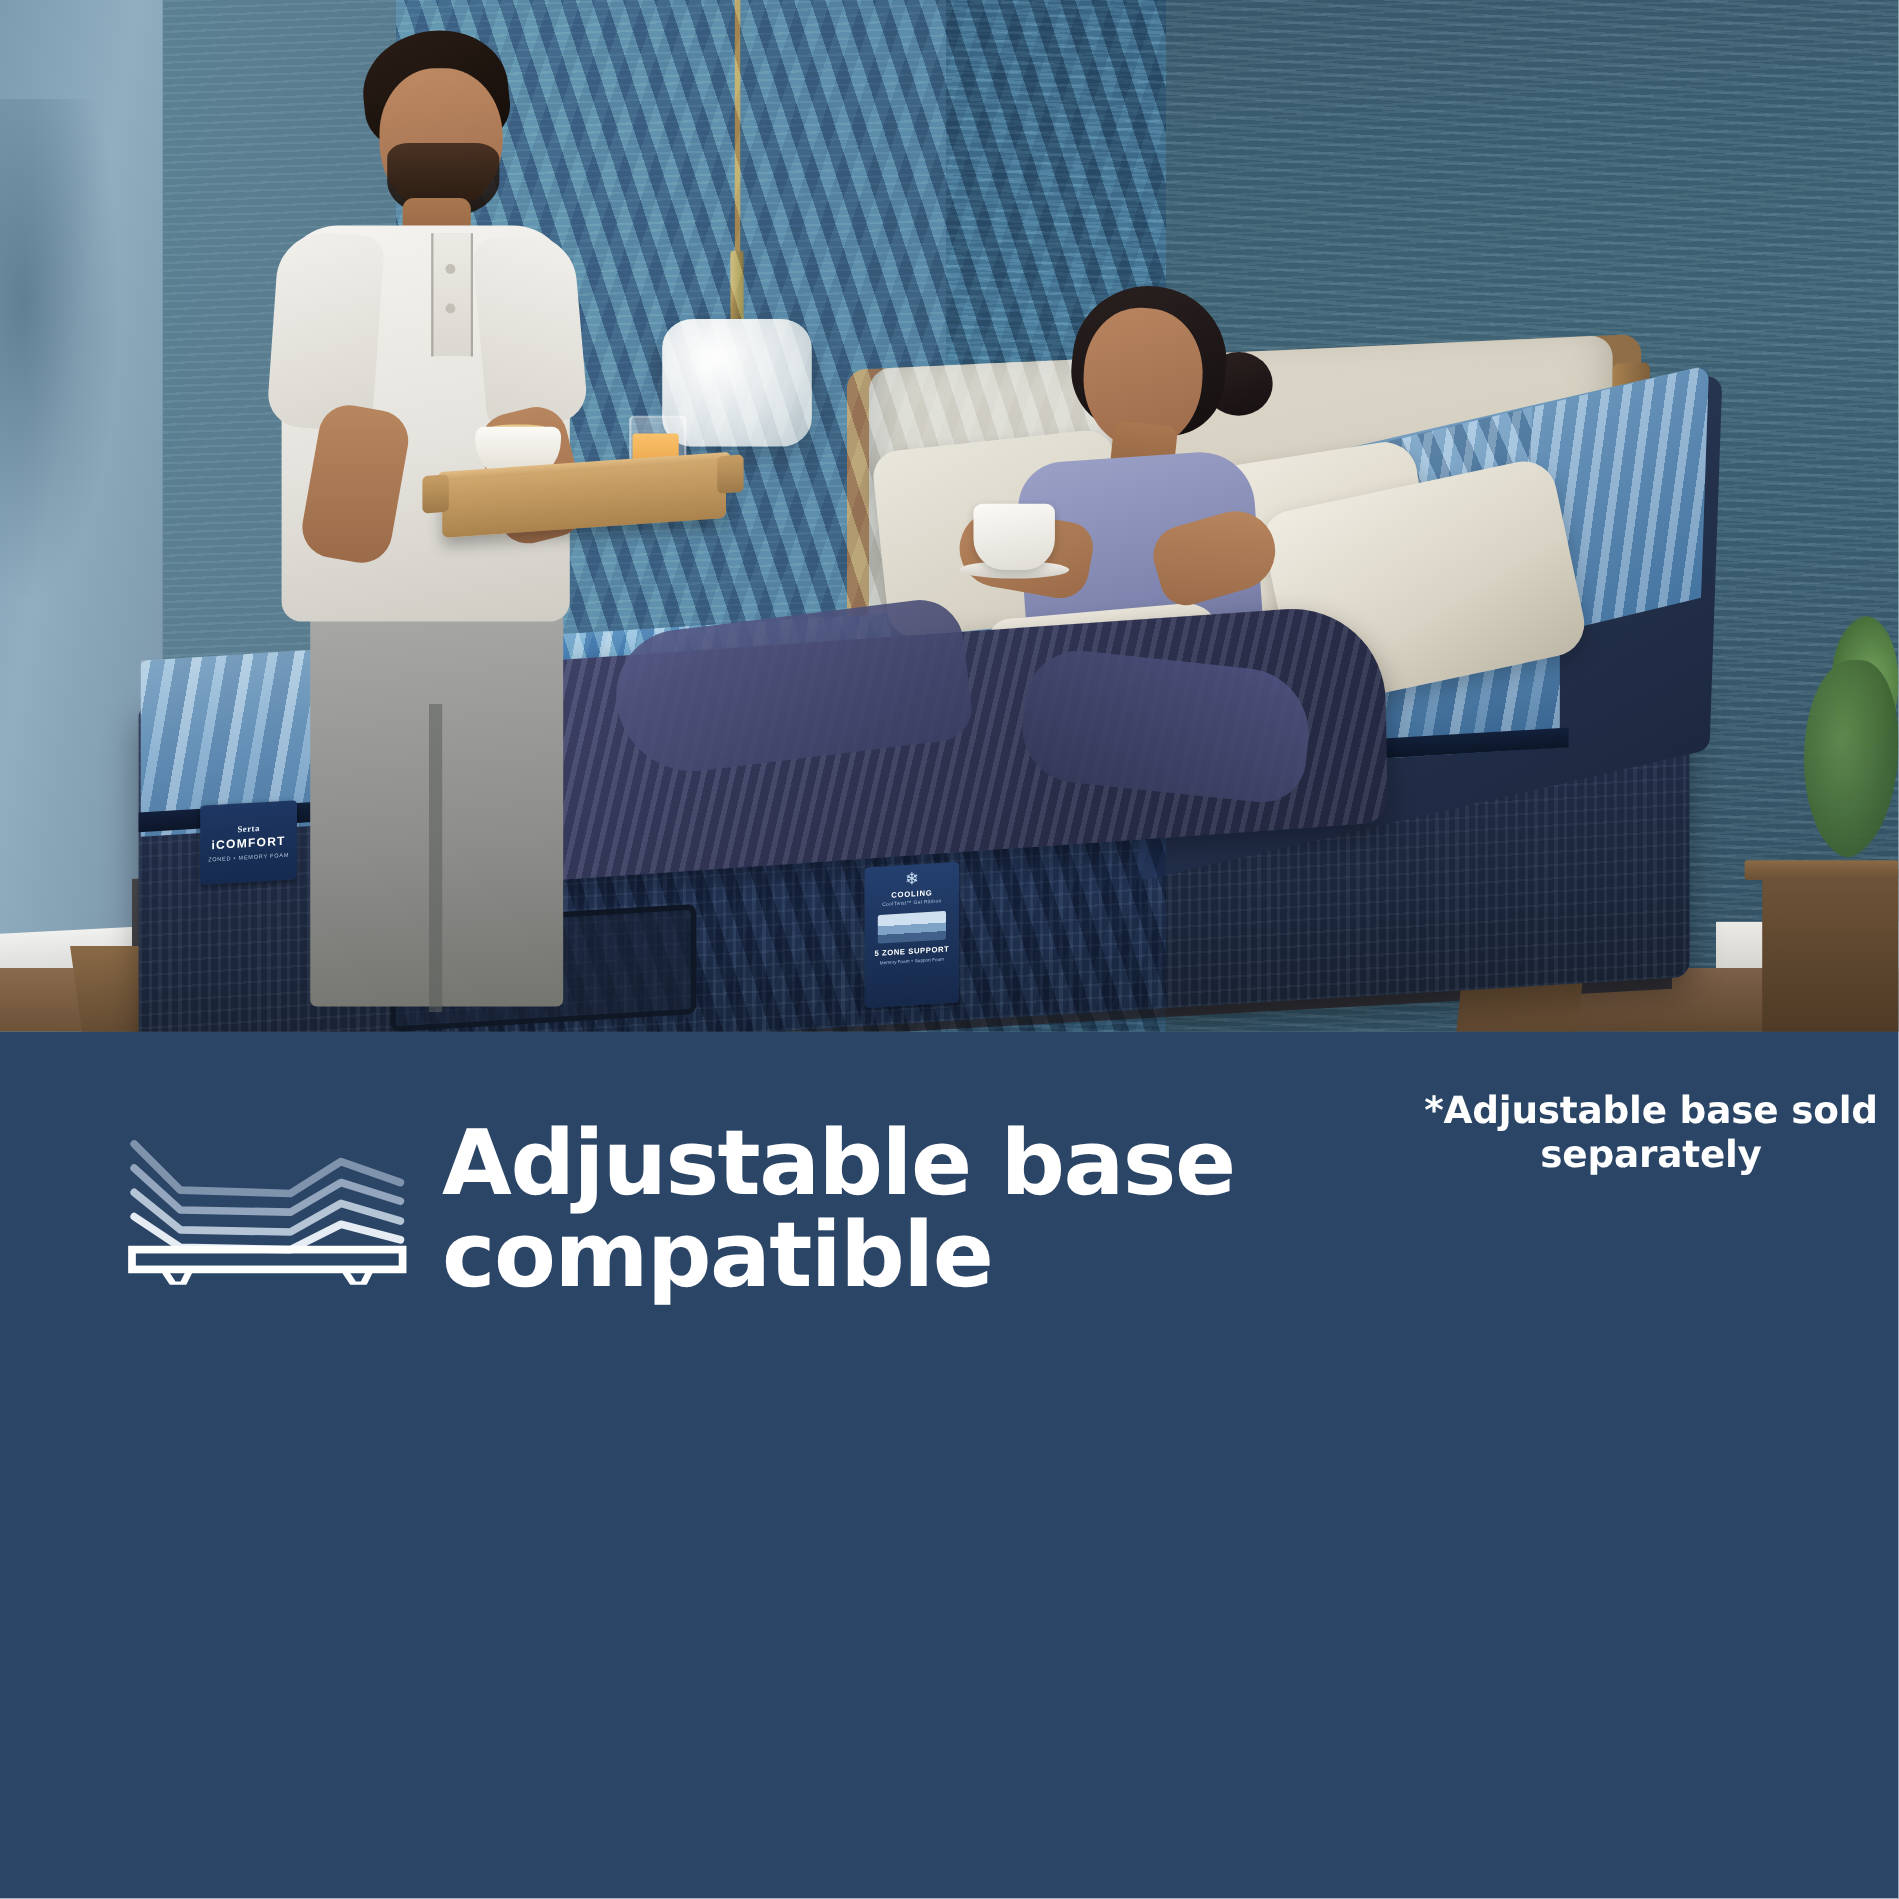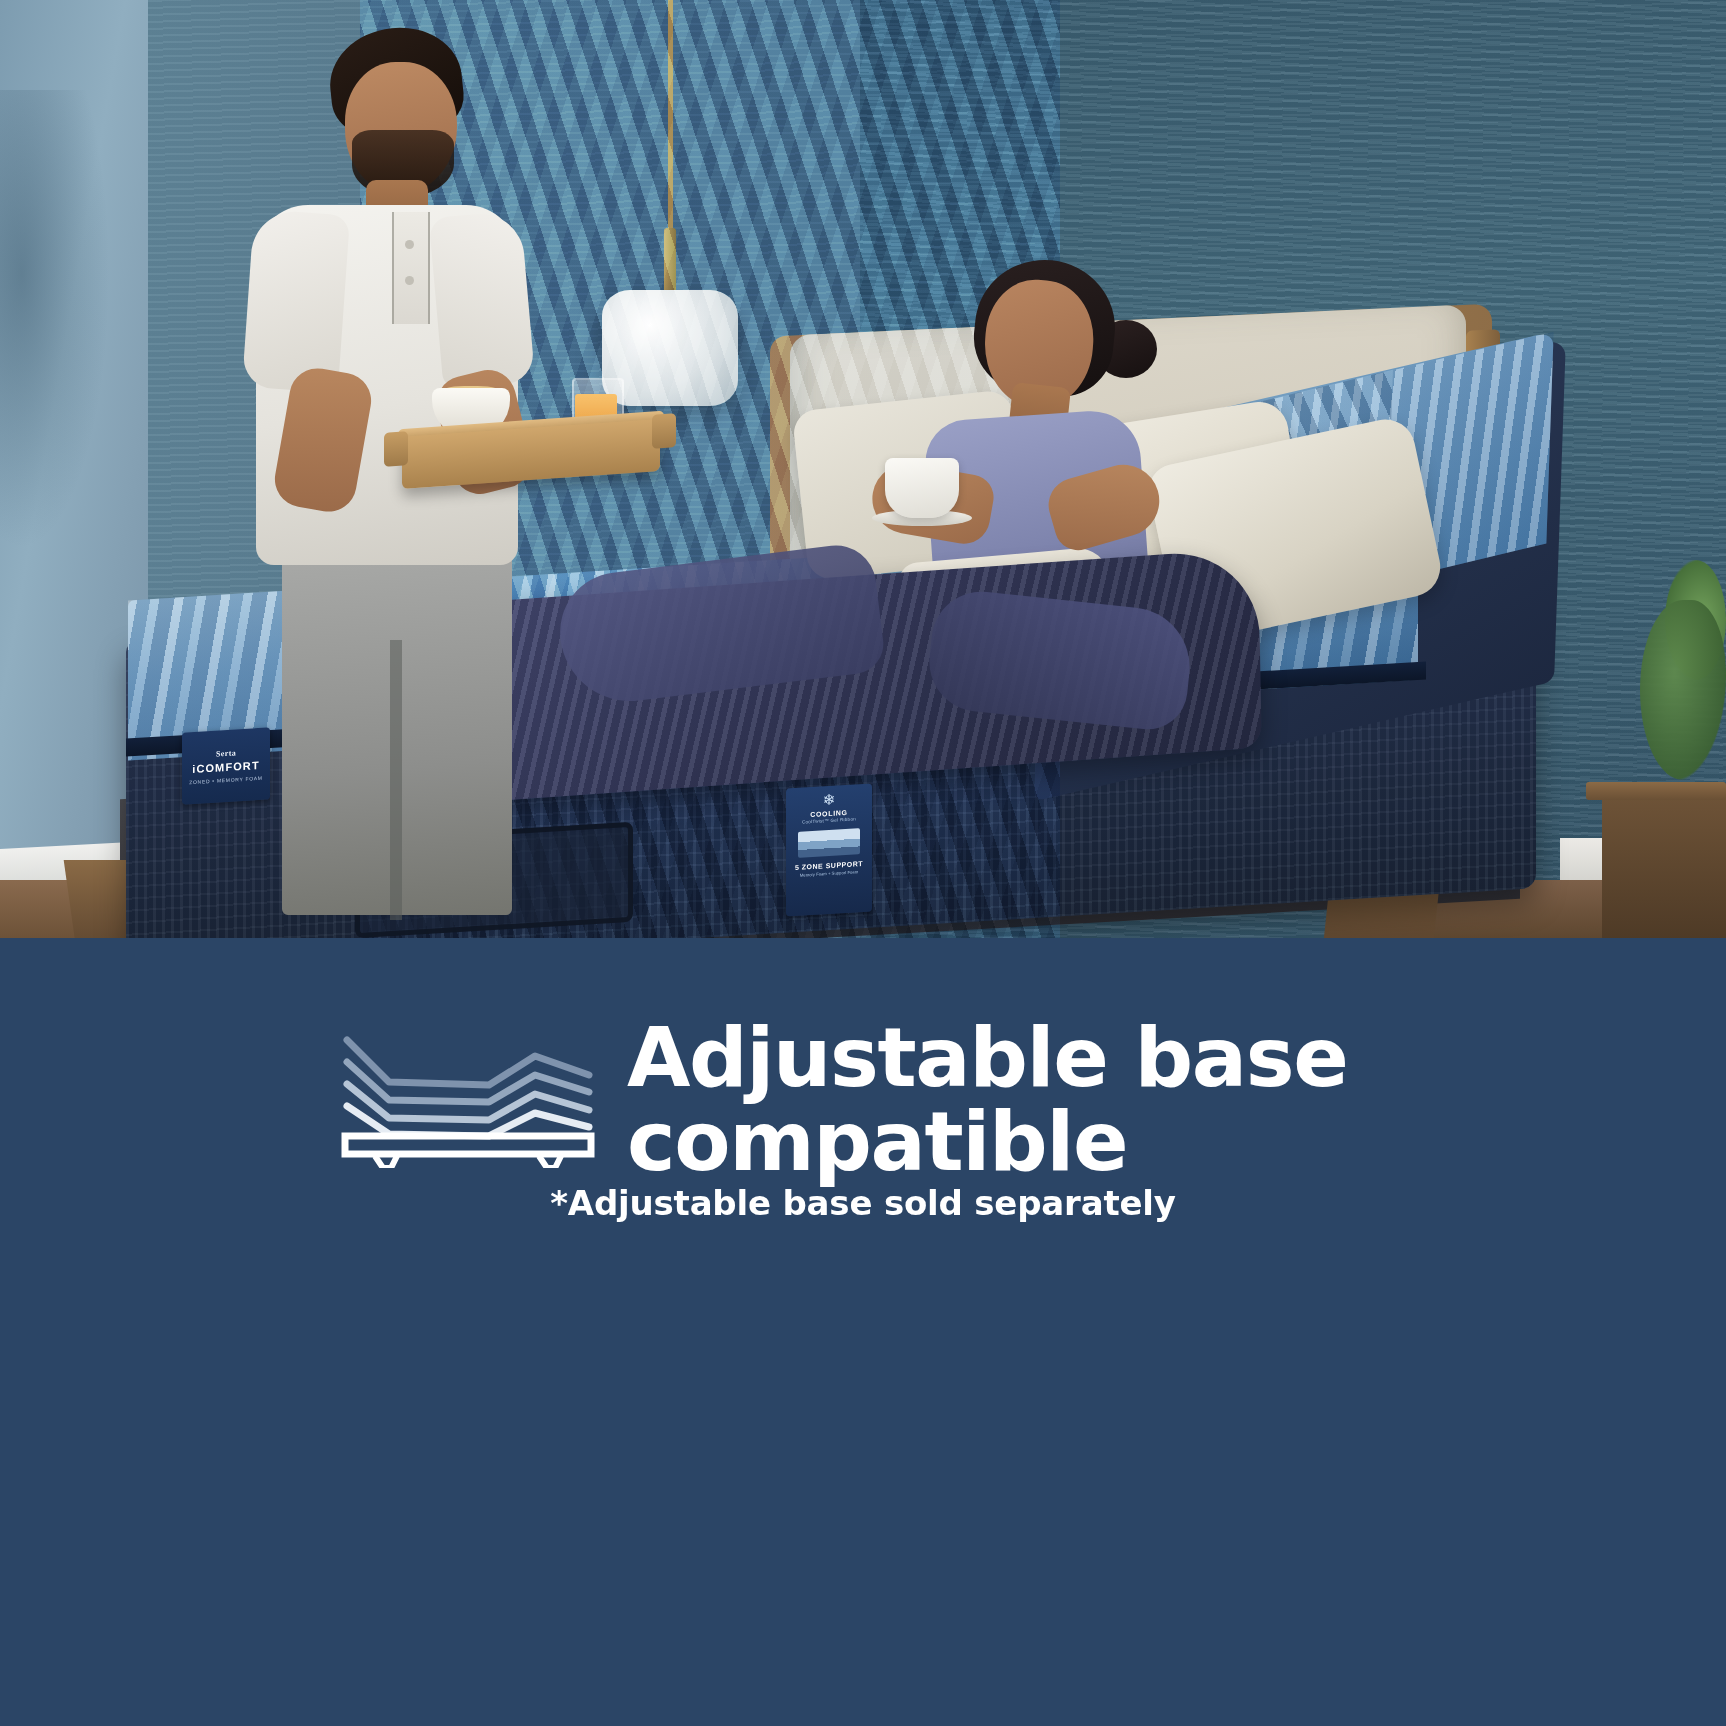--- a/index.html
+++ b/index.html
@@ -467,40 +467,40 @@
     width:62px;height:26px;margin-top:7px;border-radius:2px;
     background:linear-gradient(180deg,#cfe0f0 0 40%,#7fa3c6 40% 70%,#42618a 70% 100%);
   }
   .tag-cool .t3{color:#ffffff;font-size:7px;font-weight:bold;letter-spacing:.5px;margin-top:6px;}
   .tag-cool .t4{color:#a9c2df;font-size:4.2px;margin-top:2px;}
 
   
   .panel{
     position:absolute;left:0;top:938px;width:1726px;height:788px;
     background:#2b4566;
-    display:flex;flex-direction:column;align-items:center;
+    display:flex;flex-direction:row;align-items:flex-start;
   }
   .panel-top-row{
     display:flex;align-items:center;justify-content:center;
     width:100%;margin-top:78px;padding:0 60px;box-sizing:border-box;gap:30px;
   }
   .base-icon{flex:0 0 auto;width:258px;height:136px;}
   .headline{
     color:#ffffff;font-weight:bold;font-size:82px;line-height:1.02;
     letter-spacing:-1.4px;max-width:760px;
     font-family:"DejaVu Sans", sans-serif;
   }
   .subcopy{
     color:#ffffff;font-size:58px;line-height:1.28;text-align:center;
     max-width:1300px;margin-top:58px;letter-spacing:-.6px;
     font-family:"DejaVu Sans", sans-serif;
   }
   .footnote{
     color:#ffffff;font-size:34px;font-weight:bold;text-align:center;
-    letter-spacing:-.2px;
+    margin-top:52px;letter-spacing:-.2px;
     font-family:"DejaVu Sans", sans-serif;
   }
 </style>
 </head>
 <body>
 
 <div class="page">
 
   <div class="photo">
 

